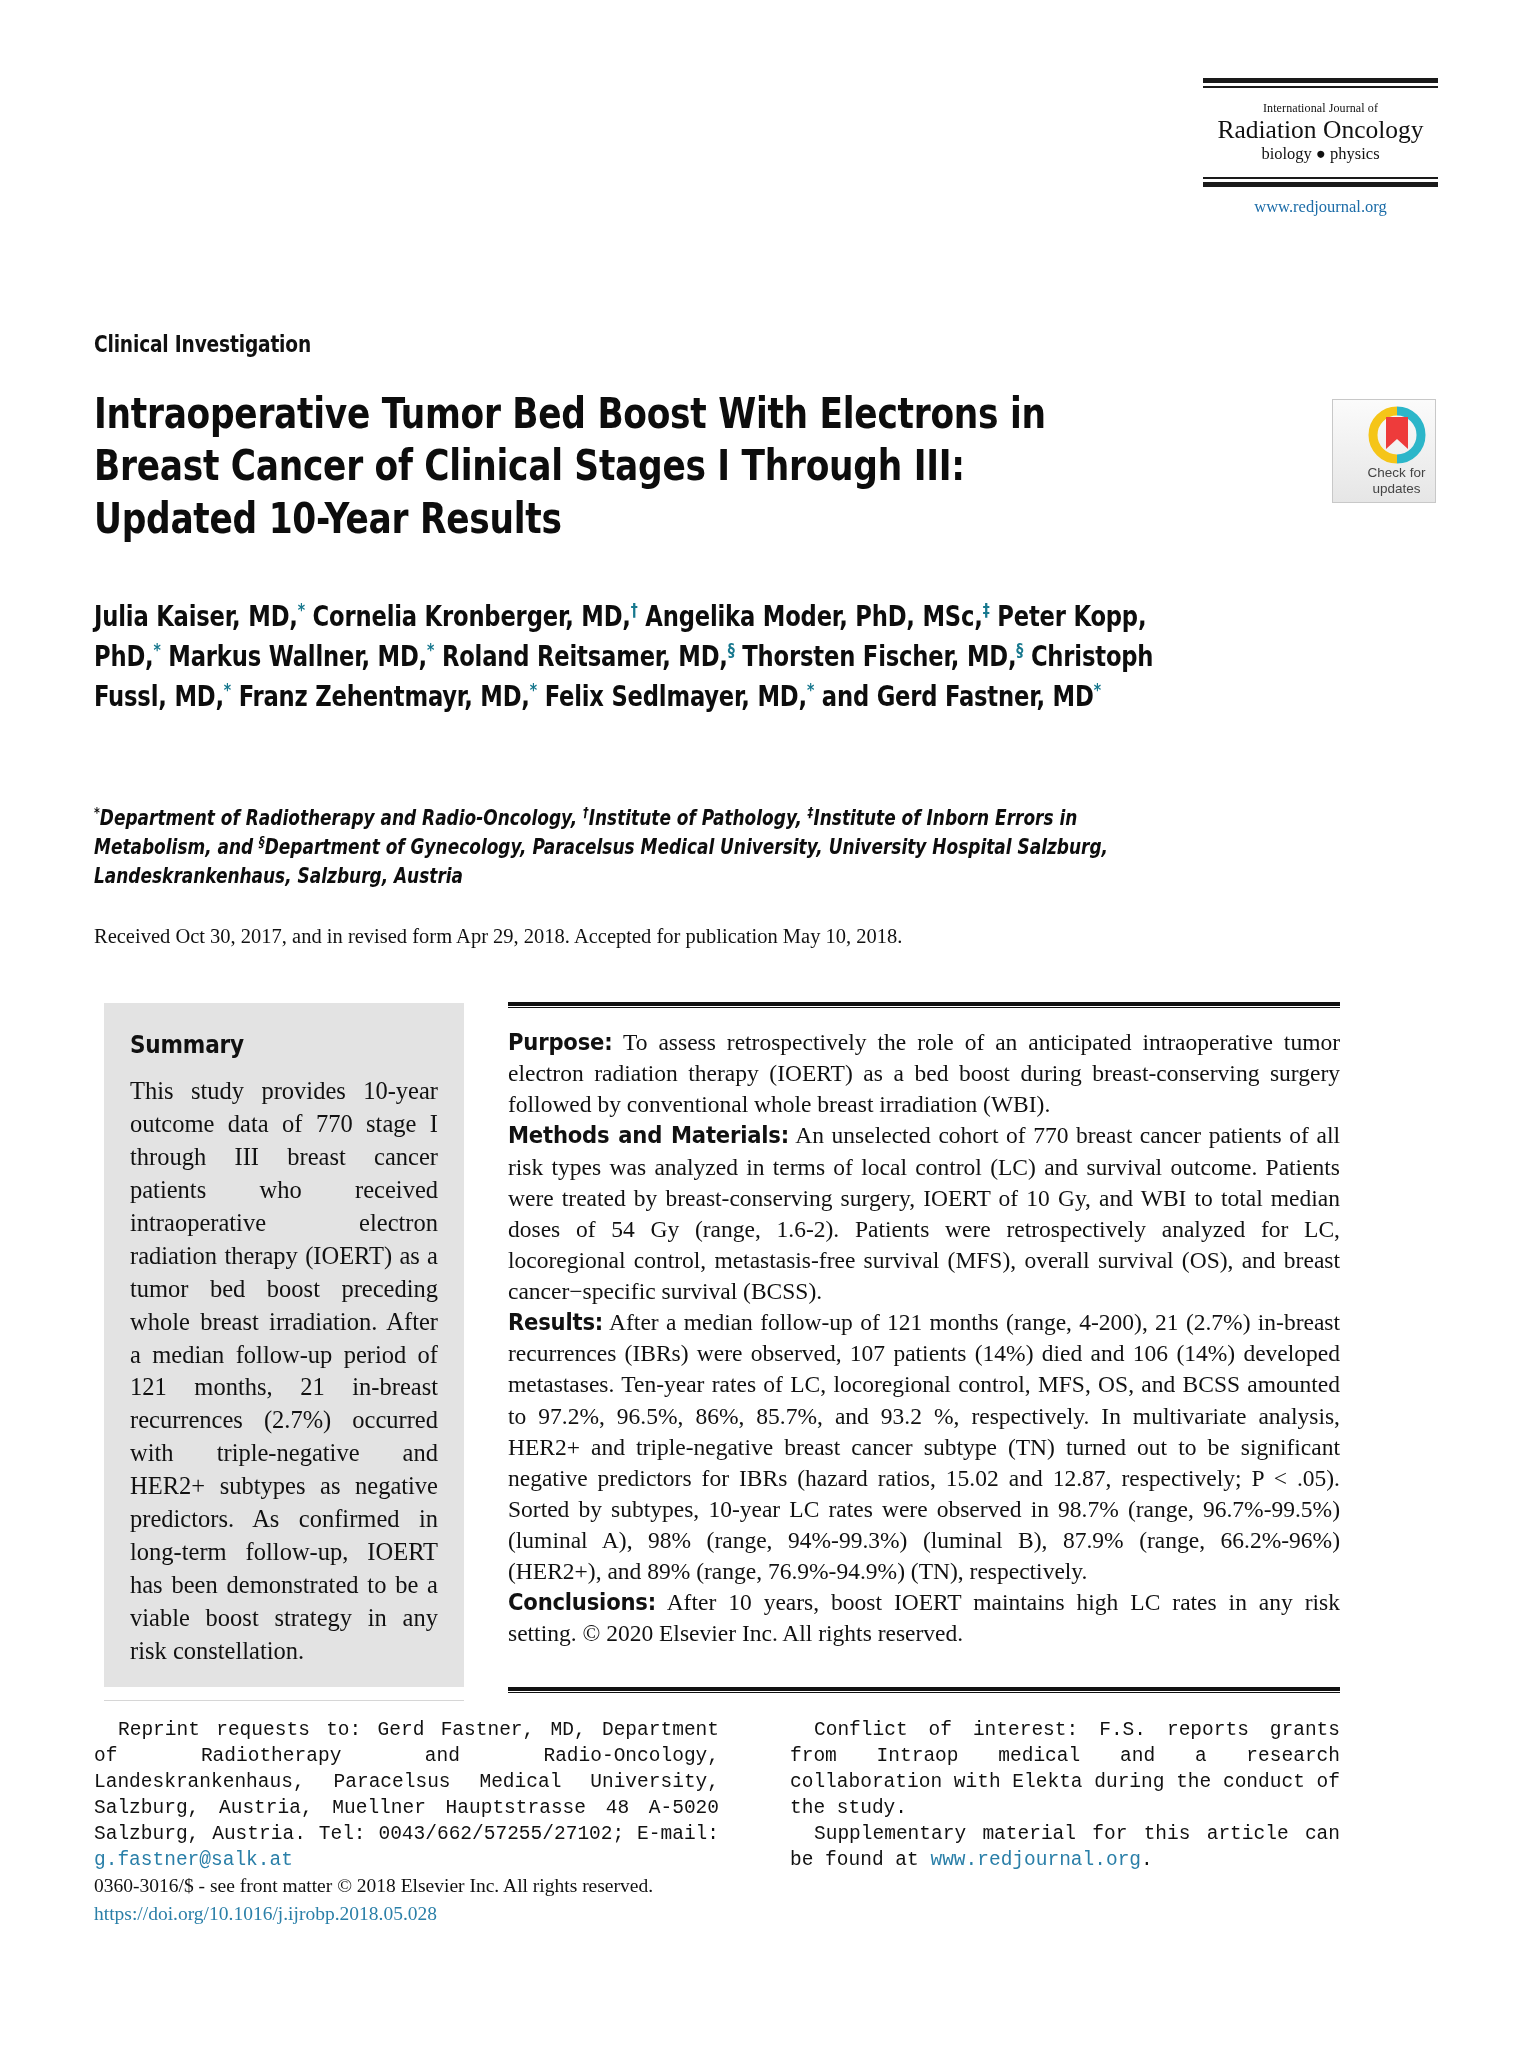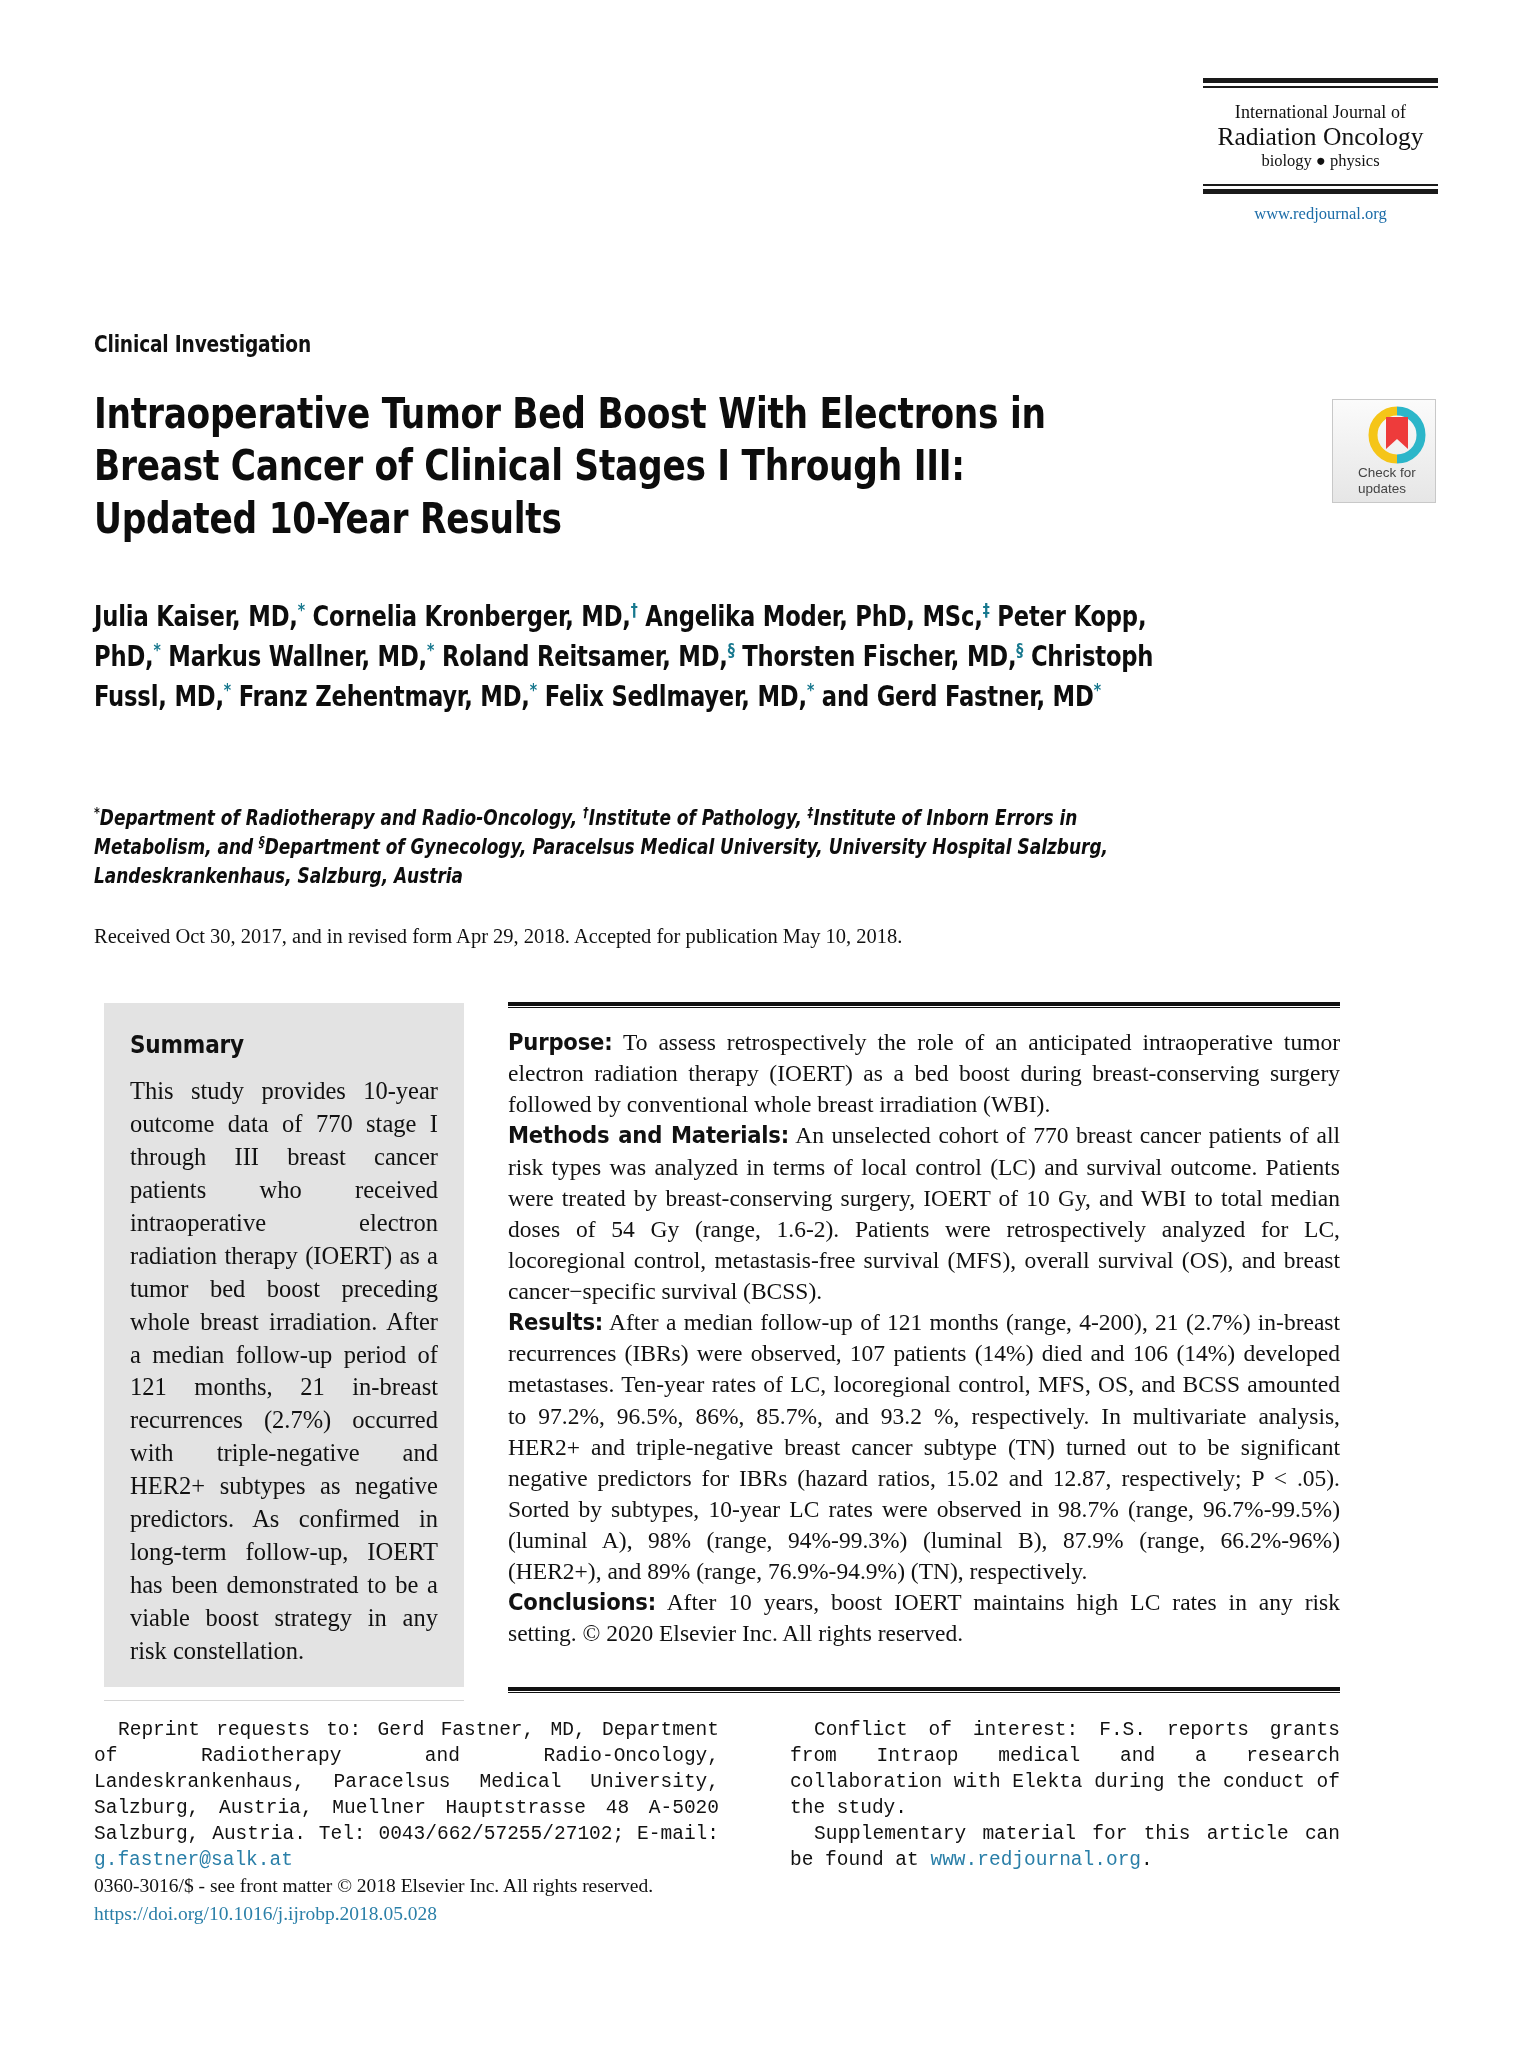--- a/index.html
+++ b/index.html
@@ -38,21 +38,21 @@
   }
   .mast-rule-bottom {
     border-top: 2px solid #1a1a1a;
     border-bottom: 5px solid #1a1a1a;
     height: 3px;
     margin-top: 12px;
     margin-bottom: 10px;
   }
   .mast-line1 {
     font-family: "Liberation Serif", "DejaVu Serif", serif;
-    font-size: 18px;
+    font-size: 12px;
     letter-spacing: 0.1px;
     line-height: 1.15;
     color: #111;
   }
   .mast-line2 {
     font-family: "Liberation Serif", "DejaVu Serif", serif;
     font-size: 25.5px;
     line-height: 1.12;
     color: #111;
     white-space: nowrap;
@@ -282,20 +282,21 @@
   
   .crossmark {
     position: absolute;
     left: 1332px;
     top: 399px;
     width: 104px;
     height: 104px;
     background: linear-gradient(#fbfbfb, #e6e6e6);
     border: 1px solid #c8c8c8;
     box-sizing: border-box;
+    text-align: center;
     padding-left: 25px;
   }
   .crossmark svg { display: block; margin: 6px auto 0; }
   .cm-label {
     font-family: "Liberation Sans", "DejaVu Sans", sans-serif;
     font-size: 13.5px;
     line-height: 1.12;
     color: #444;
     margin-top: 1px;
   }

